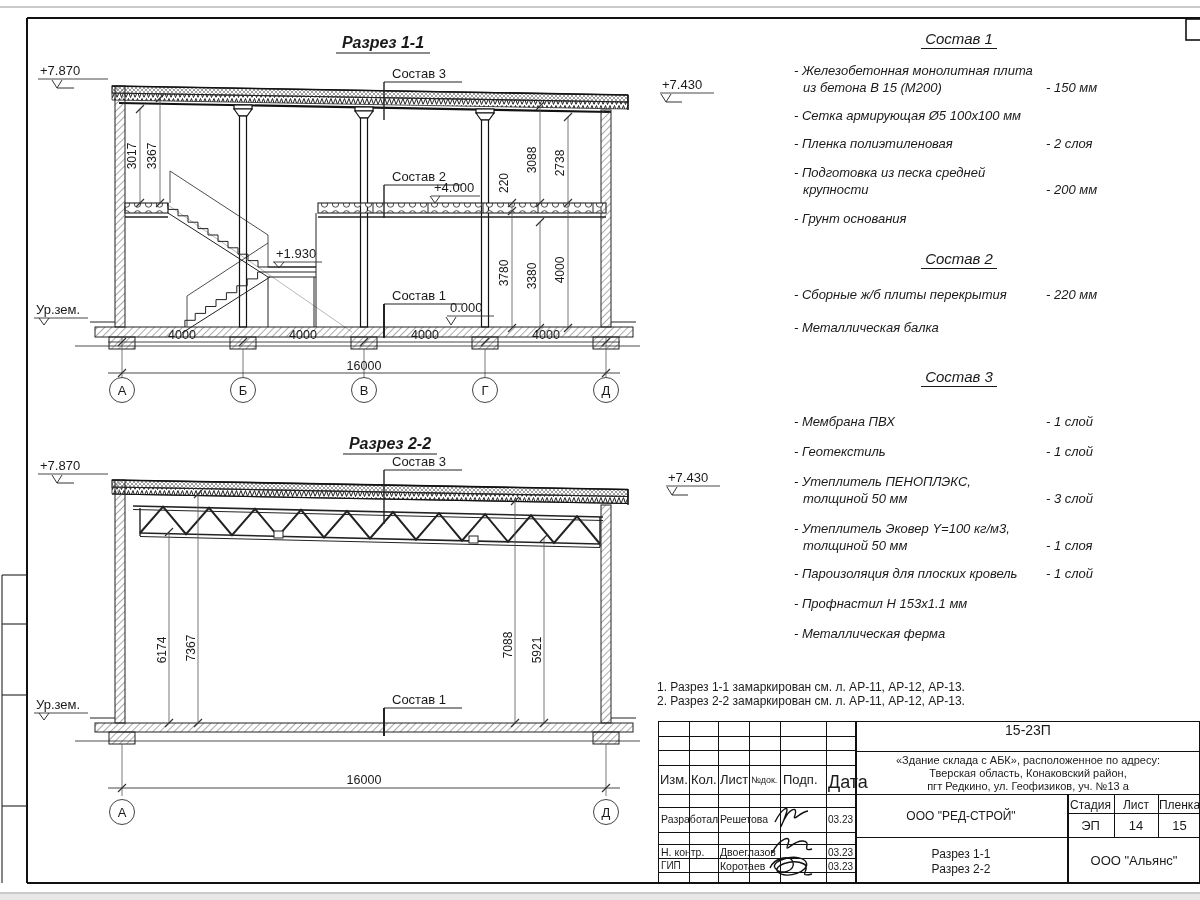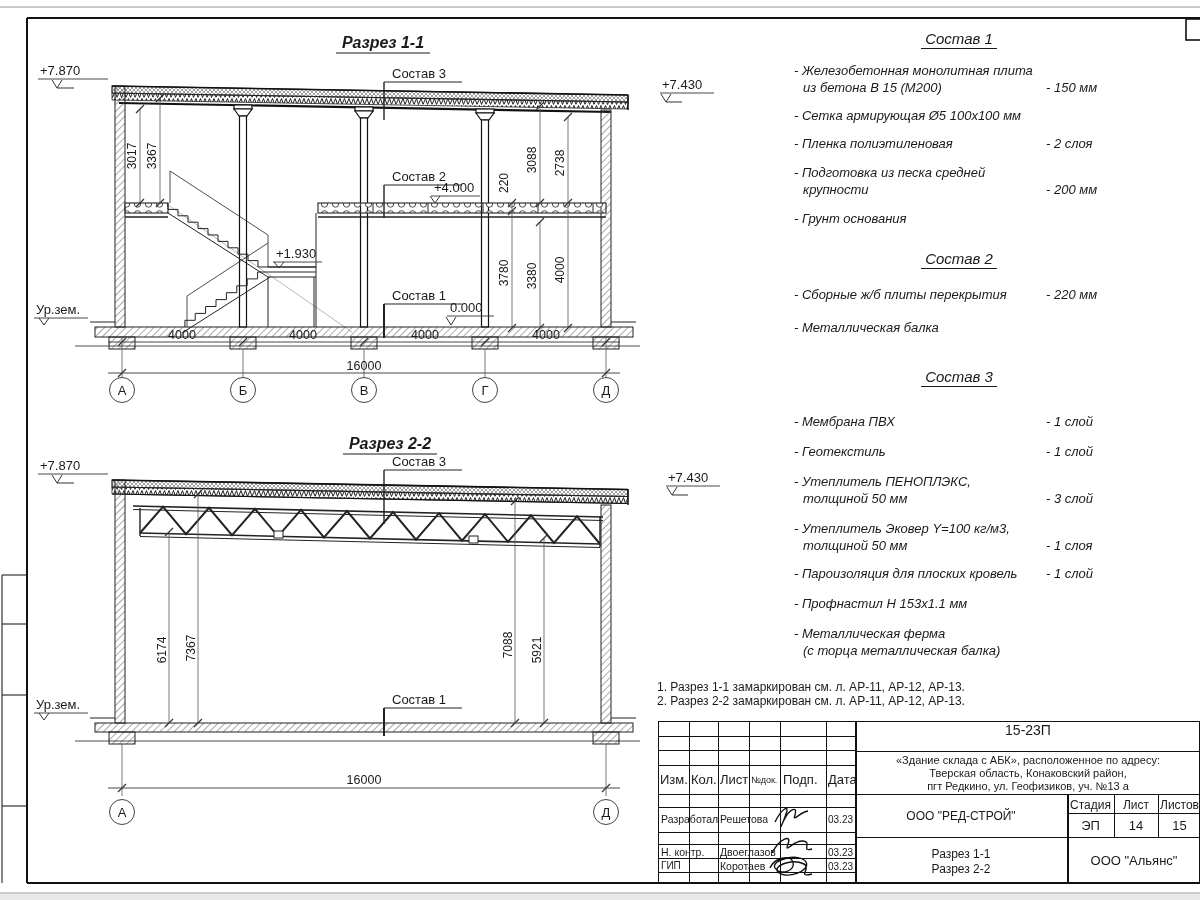--- a/index.html
+++ b/index.html
@@ -381,21 +381,20 @@
     </div>
   <div class="item" style="top:566px">
       <div>- Пароизоляция для плоских кровель</div>
       <span class="val">- 1 слой</span>
     </div>
   <div class="item" style="top:596px">
       <div>- Профнастил Н 153x1.1 мм</div>
     </div>
   <div class="item" style="top:626px">
       <div>- Металлическая ферма</div>
-      <div class="l2">(с торца металлическая балка)</div>
     </div>
 </div>
 
 <div class="notes">
   <div>1. Разрез 1-1 замаркирован см. л. АР-11, АР-12, АР-13.</div>
   <div>2. Разрез 2-2 замаркирован см. л. АР-11, АР-12, АР-13.</div>
 </div>
 
 <div id="tb">
 
@@ -423,39 +422,39 @@
   <div class="tbl" style="left:408px;top:0px;width:1.4px;height:0px"></div>
   <div class="tbl" style="left:408px;top:72px;width:1.6px;height:90px"></div>
   <div class="tbl" style="left:455px;top:72px;width:1.2px;height:43px"></div>
   <div class="tbl" style="left:499px;top:72px;width:1.2px;height:43px"></div>
 
   <div class="tbt" style="left:1px;top:50px;font-size:13px">Изм.</div>
   <div class="tbt" style="left:32px;top:50px;font-size:13px">Кол.</div>
   <div class="tbt" style="left:61px;top:50px;font-size:13px">Лист</div>
   <div class="tbt" style="left:92px;top:53px;font-size:9px">№док.</div>
   <div class="tbt" style="left:124px;top:50px;font-size:13px">Подп.</div>
-  <div class="tbt" style="left:169px;top:50px;font-size:13px">Дата</div>
+  <div class="tbt" style="left:169px;top:50px;font-size:18px">Дата</div>
 
   <div class="tbt" style="left:2px;top:91px;font-size:10.5px">Разработал</div>
   <div class="tbt" style="left:61px;top:91px;font-size:10.5px">Решетова</div>
   <div class="tbt" style="left:169px;top:92px;font-size:10px">03.23</div>
   <div class="tbt" style="left:2px;top:124px;font-size:10.5px">Н. контр.</div>
   <div class="tbt" style="left:61px;top:124px;font-size:10.5px">Двоеглазов</div>
   <div class="tbt" style="left:169px;top:125px;font-size:10px">03.23</div>
   <div class="tbt" style="left:2px;top:138px;font-size:10px">ГИП</div>
   <div class="tbt" style="left:61px;top:138px;font-size:10.5px">Коротаев</div>
   <div class="tbt" style="left:169px;top:139px;font-size:10px">03.23</div>
 
   <div class="tbt ctr" style="left:196px;top:0;width:346px;font-size:14px">15-23П</div>
   <div class="tbt ctr" style="left:200px;top:32px;width:338px;font-size:11px">«Здание склада с АБК», расположенное по адресу:</div>
   <div class="tbt ctr" style="left:200px;top:45px;width:338px;font-size:11px">Тверская область, Конаковский район,</div>
   <div class="tbt ctr" style="left:200px;top:58px;width:338px;font-size:11px">пгт Редкино, ул. Геофизиков, уч. №13 а</div>
   <div class="tbt ctr" style="left:196px;top:87px;width:212px;font-size:12px">ООО "РЕД-СТРОЙ"</div>
   <div class="tbt ctr" style="left:408px;top:76px;width:47px;font-size:12px">Стадия</div>
   <div class="tbt ctr" style="left:455px;top:76px;width:44px;font-size:12px">Лист</div>
-  <div class="tbt ctr" style="left:499px;top:76px;width:43px;font-size:12px">Листов</div>
+  <div class="tbt ctr" style="left:499px;top:76px;width:43px;font-size:12px">Пленка</div>
   <div class="tbt ctr" style="left:408px;top:96px;width:47px;font-size:13px">ЭП</div>
   <div class="tbt ctr" style="left:455px;top:96px;width:44px;font-size:13px">14</div>
   <div class="tbt ctr" style="left:499px;top:96px;width:43px;font-size:13px">15</div>
   <div class="tbt ctr" style="left:196px;top:125px;width:212px;font-size:12px">Разрез 1-1</div>
   <div class="tbt ctr" style="left:196px;top:140px;width:212px;font-size:12px">Разрез 2-2</div>
   <div class="tbt ctr" style="left:408px;top:131px;width:134px;font-size:13px">ООО "Альянс"</div>
 </div>
 
 </body></html>

